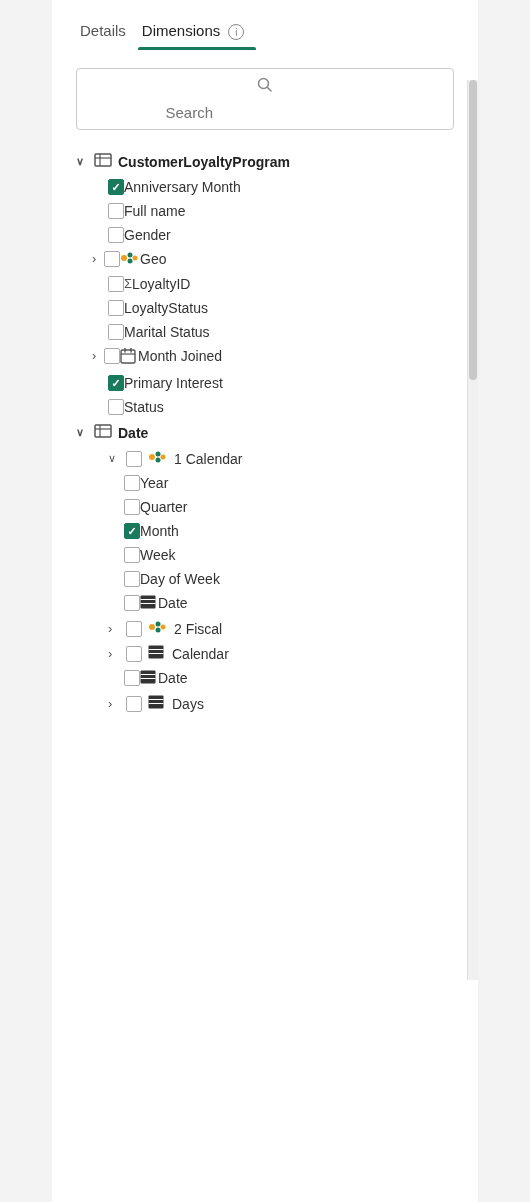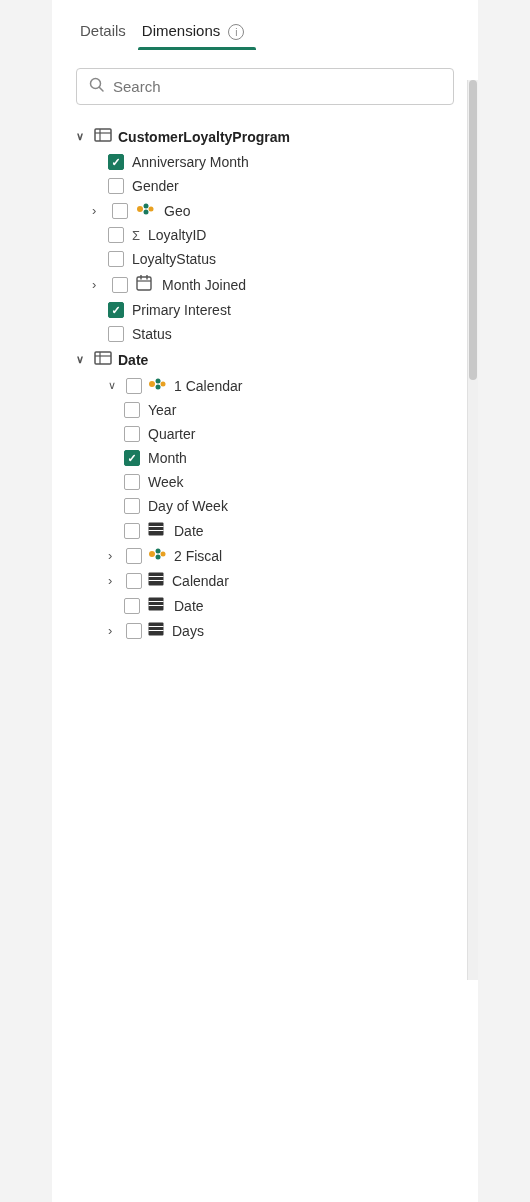--- a/index.html
+++ b/index.html
@@ -64,20 +64,21 @@
     }
     
     .search-container {
       margin: 0 24px 18px 24px;
       border: 1.5px solid #ccc;
       border-radius: 4px;
       display: flex;
       align-items: center;
       padding: 8px 12px;
       gap: 8px;
+      flex-direction: column;
     }
     .search-icon-wrap {
       color: #888;
       font-size: 15px;
     }
     .search-input {
       border: none;
       outline: none;
       font-size: 15px;
       color: #888;
@@ -110,22 +111,21 @@
       user-select: none;
     }
     .chevron {
       font-size: 11px;
       color: #555;
       width: 12px;
       display: inline-block;
     }
     .tree-item {
       display: flex;
-      align-items: center;
-      gap: 8px;
+      align-items: flex-start;
       padding: 4px 24px 4px 40px;
       font-size: 14px;
       color: #333;
       cursor: pointer;
       user-select: none;
     }
     .tree-item.indent1 { padding-left: 56px; }
     .tree-item.indent2 { padding-left: 72px; }
     .tree-item.indent3 { padding-left: 72px; }
     .tree-item.has-chevron { padding-left: 40px; }
@@ -212,20 +212,24 @@
         </span>
         <span>CustomerLoyaltyProgram</span>
       </div>
 
       <div class="tree-item indent1">
         <div class="cb checked"></div>
         <span class="item-label">Anniversary Month</span>
       </div>
 
 
+      <div class="tree-item indent1">
+        <div class="cb"></div>
+        <span class="item-label">Full name</span>
+      </div>
 
       <div class="tree-item indent1">
         <div class="cb"></div>
         <span class="item-label">Gender</span>
       </div>
 
       <div class="tree-item has-chevron" style="padding-left:40px;">
         <span class="chevron" style="font-size:13px;">›</span>
         <div class="cb"></div>
         <span style="margin-right:2px;">
@@ -243,20 +247,24 @@
         <div class="cb"></div>
         <span class="sigma">Σ</span>
         <span class="item-label">LoyaltyID</span>
       </div>
 
       <div class="tree-item indent1">
         <div class="cb"></div>
         <span class="item-label">LoyaltyStatus</span>
       </div>
 
+      <div class="tree-item indent1">
+        <div class="cb"></div>
+        <span class="item-label">Marital Status</span>
+      </div>
 
       <div class="tree-item has-chevron" style="padding-left:40px;">
         <span class="chevron" style="font-size:13px;">›</span>
         <div class="cb"></div>
         <span style="margin-right:2px;">
           <svg width="16" height="16" viewBox="0 0 16 16">
             <rect x="1" y="2" width="14" height="13" rx="1.5" fill="none" stroke="#555" stroke-width="1.4"></rect>
             <line x1="1" y1="6" x2="15" y2="6" stroke="#555" stroke-width="1.2"></line>
             <line x1="5" y1="0.5" x2="5" y2="4" stroke="#555" stroke-width="1.4" stroke-linecap="round"></line>
             <line x1="11" y1="0.5" x2="11" y2="4" stroke="#555" stroke-width="1.4" stroke-linecap="round"></line>

